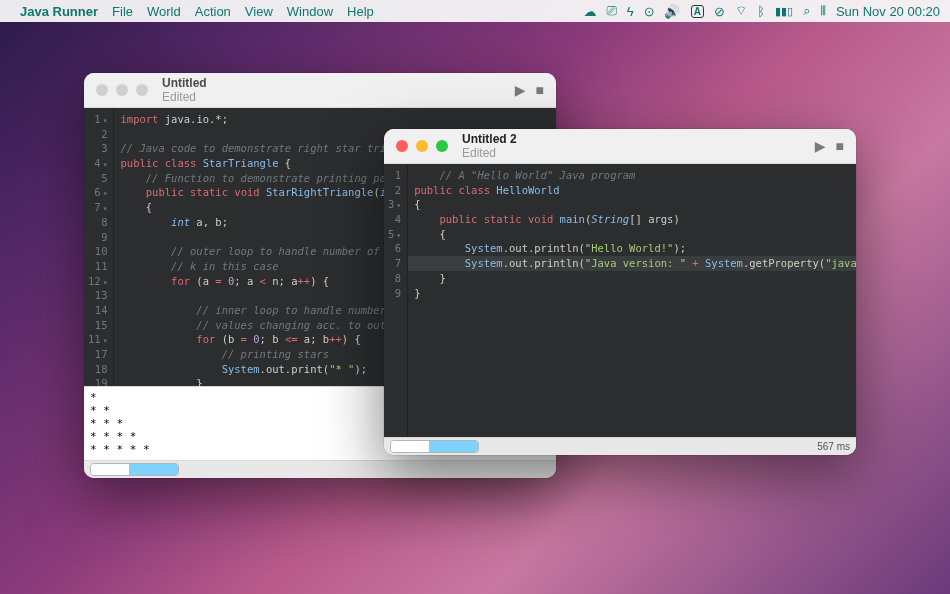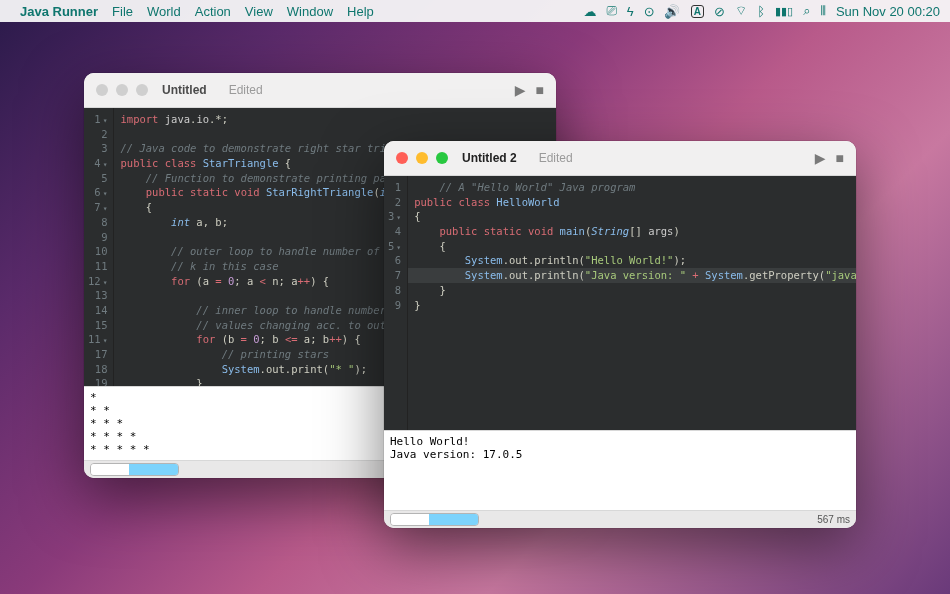--- a/index.html
+++ b/index.html
@@ -26,36 +26,36 @@
 
 .window {
   position: absolute;
   background: #fdfdfd;
   border-radius: 10px;
   box-shadow: 0 20px 60px rgba(0,0,0,0.5), 0 0 0 0.5px rgba(0,0,0,0.15);
   overflow: hidden;
   display: flex; flex-direction: column;
 }
 .win1 { left: 84px; top: 73px; width: 472px; height: 405px; }
-.win2 { left: 384px; top: 141px; width: 472px; height: 387px; }
+.win2 { left: 384px; top: 129px; width: 472px; height: 326px; }
 
 .titlebar {
   height: 35px;
   background: #f1f0f0;
   display: flex; align-items: center;
   padding: 0 12px;
   border-bottom: 1px solid #d8d8d8;
 }
 .lights { display: flex; gap: 8px; margin-right: 14px; }
 .light { width: 12px; height: 12px; border-radius: 50%; }
 .light.close { background: #ff5f57; }
 .light.min { background: #febc2e; }
 .light.zoom { background: #28c840; }
 .light.inactive { background: #cfcfcf; }
-.title-text { display: flex; flex-direction: row; gap: 22px; }
+.title-text { display: flex; flex-direction: column; }
 .title-text .t { font-size: 12px; font-weight: 600; color: #4a4a4a; }
 .title-text .sub { font-size: 12px; color: #9a9a9a; }
 .title-controls { margin-left: auto; display: flex; gap: 10px; }
 .title-controls span { color: #7a7a7a; font-size: 14px; }
 
 .editor {
   flex: 1; background: #2b2d2e;
   font-family: "Menlo","Consolas",monospace;
   font-size: 10.5px; line-height: 1.4;
   display: flex;
@@ -210,22 +210,20 @@
         <span class="ln fold">3</span>
         <span class="ln">4</span>
         <span class="ln fold">5</span>
         <span class="ln">6</span>
         <span class="ln">7</span>
         <span class="ln">8</span>
         <span class="ln">9</span>
       </div>
     <div class="code" id="code2"><span class="line"><span class="pn">    </span><span class="cm">// A "Hello World" Java program</span></span><span class="line"><span class="kw">public</span><span class="pn"> </span><span class="kw">class</span><span class="pn"> </span><span class="def">HelloWorld</span></span><span class="line"><span class="pn">{</span></span><span class="line"><span class="pn">    </span><span class="kw">public</span><span class="pn"> </span><span class="kw">static</span><span class="pn"> </span><span class="kw">void</span><span class="pn"> </span><span class="def">main</span><span class="pn">(</span><span class="type">String</span><span class="pn">[] </span><span class="id">args</span><span class="pn">)</span></span><span class="line"><span class="pn">    {</span></span><span class="line"><span class="pn">        </span><span class="call">System</span><span class="pn">.out.println(</span><span class="str">"Hello World!"</span><span class="pn">);</span></span><span class="line hl"><span class="pn">        </span><span class="call">System</span><span class="pn">.out.println(</span><span class="str">"Java version: "</span><span class="pn"> </span><span class="op">+</span><span class="pn"> </span><span class="call">System</span><span class="pn">.getProperty(</span><span class="str">"java.version"</span></span><span class="line"><span class="pn">    }</span></span><span class="line"><span class="pn">}</span></span></div>
   </div>
-  <div class="output" style="flex:0 0 auto;min-height:80px">Hello World!
-Java version: 17.0.5</div>
   <div class="statusbar">
     <div class="segmented">
       <span class="active">Text</span>
       <span>HTML</span>
     </div>
     <span class="status-right">567 ms</span>
   </div>
 </div>
 
 </body></html>

